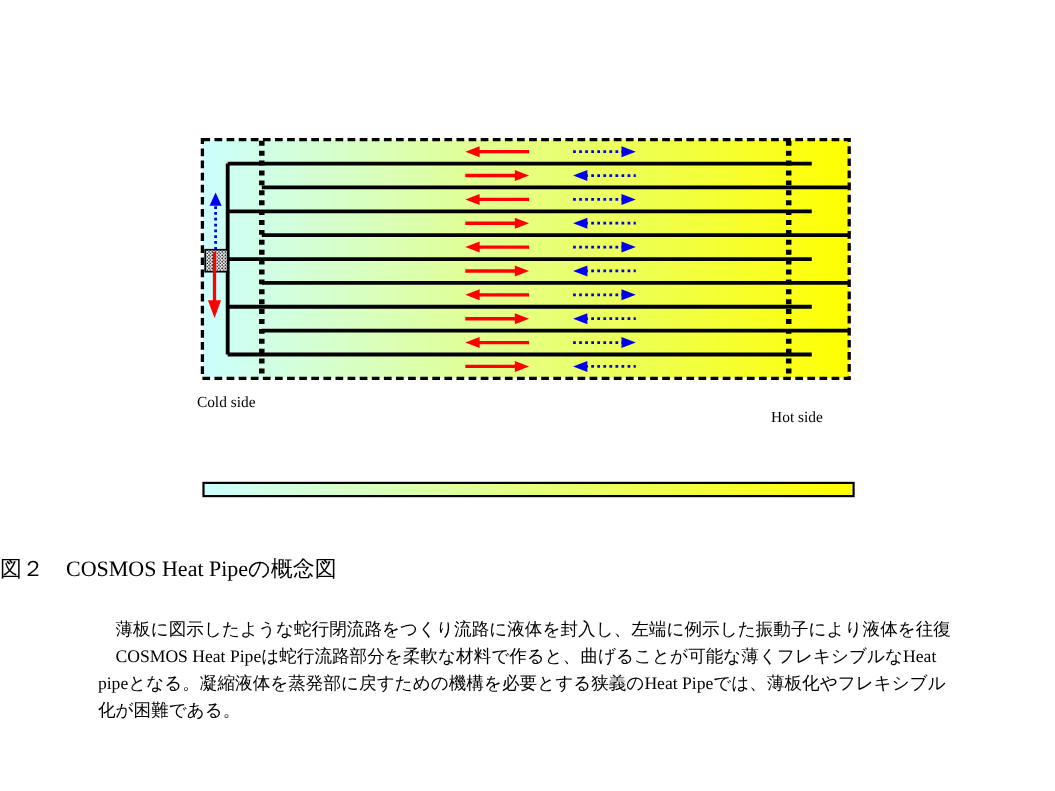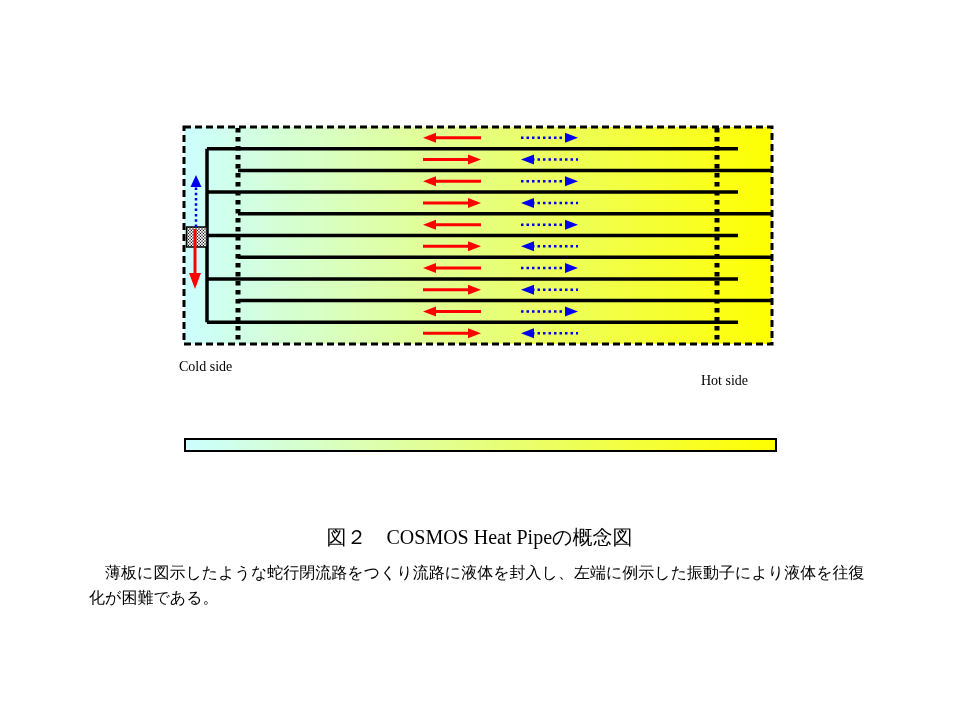--- a/index.html
+++ b/index.html
@@ -6,21 +6,21 @@
   body{
     width:959px;height:719px;position:relative;background:#ffffff;overflow:hidden;
     font-family:"Liberation Serif","DejaVu Serif",serif;color:#000;
   }
   .abs{position:absolute;}
   #diagram-svg{left:0;top:0;}
   .side-label{font-size:14px;line-height:22px;white-space:nowrap;}
   #cold-label{left:179px;top:356px;}
   #hot-label{left:701px;top:370px;}
   #gradient-bar{left:184px;top:438px;width:589px;height:10px;border:2px solid #000;}
-  #figure-caption{left:0;top:524px;width:959px;text-align:center;font-size:20px;white-space:pre;}
+  #figure-caption{left:0;top:504px;width:959px;font-size:20px;white-space:pre;}
   #body-text{left:89px;top:561px;width:800px;font-size:16px;}
   .body-line{height:24.5px;line-height:24.5px;white-space:pre;}
 </style>
 </head>
 <body>
 
 <svg id="diagram-svg" class="abs" width="959" height="719" viewBox="0 0 959 719">
   <defs>
     <linearGradient id="gradMain" x1="0" y1="0" x2="1" y2="0">
       <stop id="grad-stop-cold" offset="0" stop-color="#ccffff"></stop>
@@ -147,14 +147,16 @@
 
 <div id="cold-label" class="abs side-label">Cold side</div>
 <div id="hot-label" class="abs side-label">Hot side</div>
 
 <div id="gradient-bar" class="abs" style="background: linear-gradient(to right, rgb(204, 255, 255), rgb(255, 255, 0));"></div>
 
 <div id="figure-caption" class="abs">図２　COSMOS Heat Pipeの概念図</div>
 
 <div id="body-text" class="abs">
   <div class="body-line">　薄板に図示したような蛇行閉流路をつくり流路に液体を封入し、左端に例示した振動子により液体を往復</div>
+  <div class="body-line">　COSMOS Heat Pipeは蛇行流路部分を柔軟な材料で作ると、曲げることが可能な薄くフレキシブルなHeat</div>
+  <div class="body-line">pipeとなる。凝縮液体を蒸発部に戻すための機構を必要とする狭義のHeat Pipeでは、薄板化やフレキシブル</div>
   <div class="body-line">化が困難である。</div>
 </div>
 
 </body></html>

